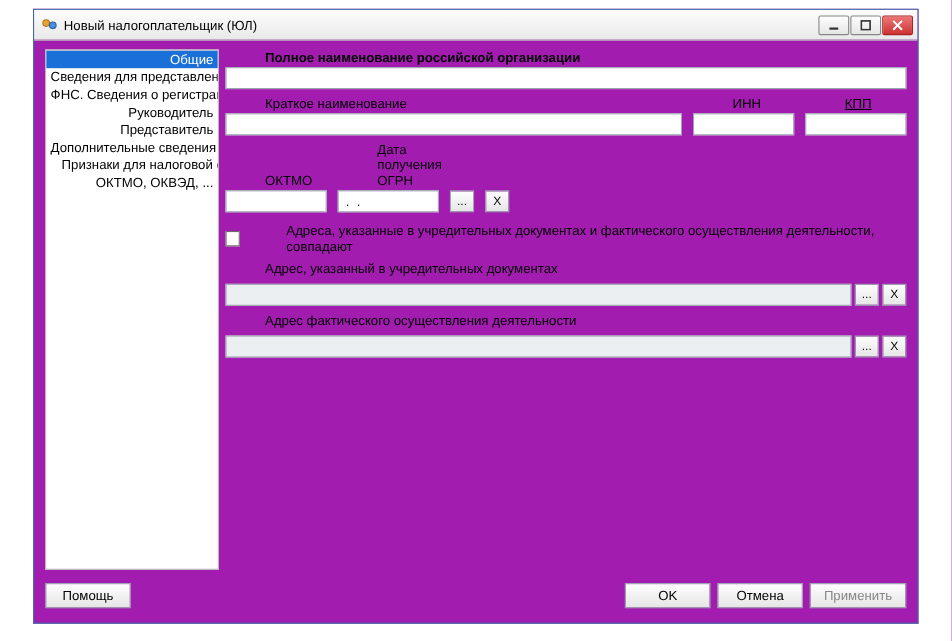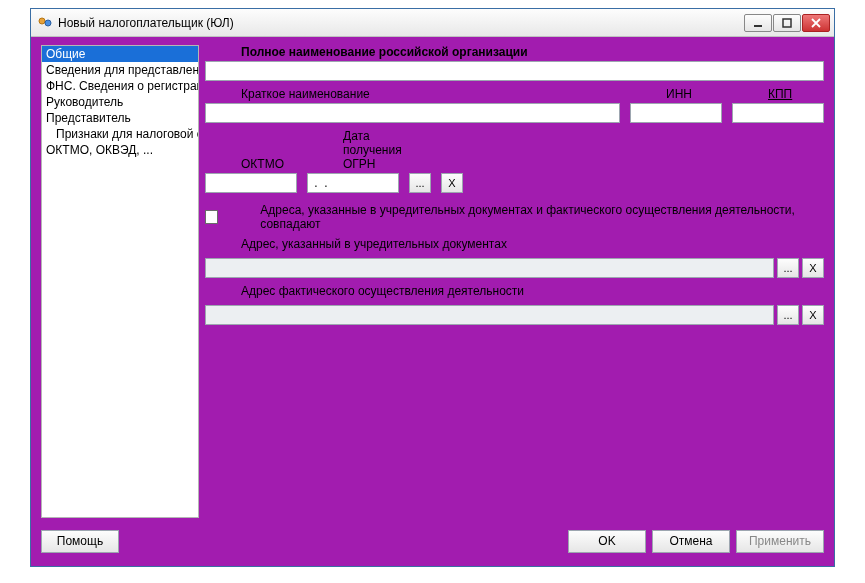--- a/index.html
+++ b/index.html
@@ -76,20 +76,21 @@
     overflow: hidden;
   }
   .sidebar-item {
     height: 16px;
     line-height: 16px;
     padding: 0 4px;
     white-space: nowrap;
     overflow: hidden;
     cursor: default;
     font-size: 12px;
+    text-align: right;
   }
   .sidebar-item.selected {
     background: #1a6fd8;
     color: #fff;
   }
   .sidebar-item.indent { padding-left: 14px; }
 
   .form-panel {
     flex: 1;
     display: flex;
@@ -192,20 +193,21 @@
 
     <div class="client-area">
       <div class="body-split">
 
         <div class="sidebar">
           <div class="sidebar-item selected"><span>Общие</span></div>
           <div class="sidebar-item"><span>Сведения для представления</span></div>
           <div class="sidebar-item"><span>ФНС. Сведения о регистрации</span></div>
           <div class="sidebar-item"><span>Руководитель</span></div>
           <div class="sidebar-item"><span>Представитель</span></div>
+          <div class="sidebar-item"><span>Дополнительные сведения</span></div>
           <div class="sidebar-item indent"><span>Признаки для налоговой отчетности</span></div>
           <div class="sidebar-item"><span>ОКТМО, ОКВЭД, ...</span></div>
         </div>
 
         <div class="form-panel">
 
           <div class="col">
             <span class="lbl bold">Полное наименование российской организации</span>
             <input type="text" class="field" value="" style="">
           </div>

